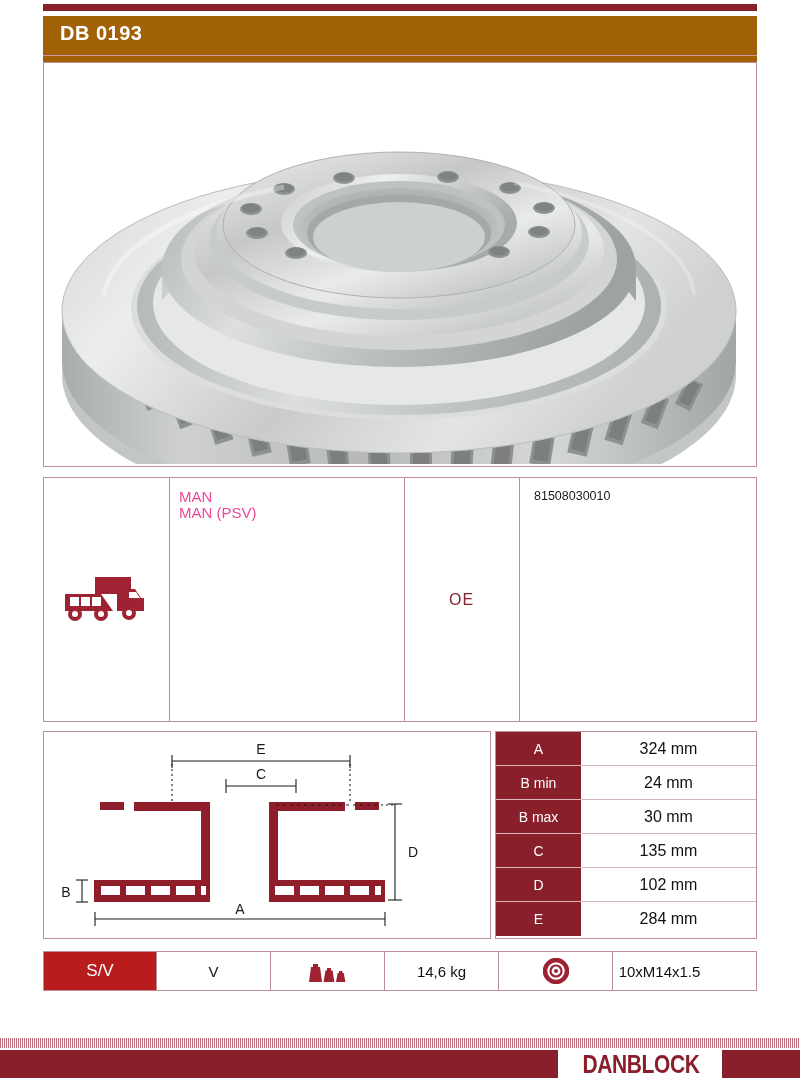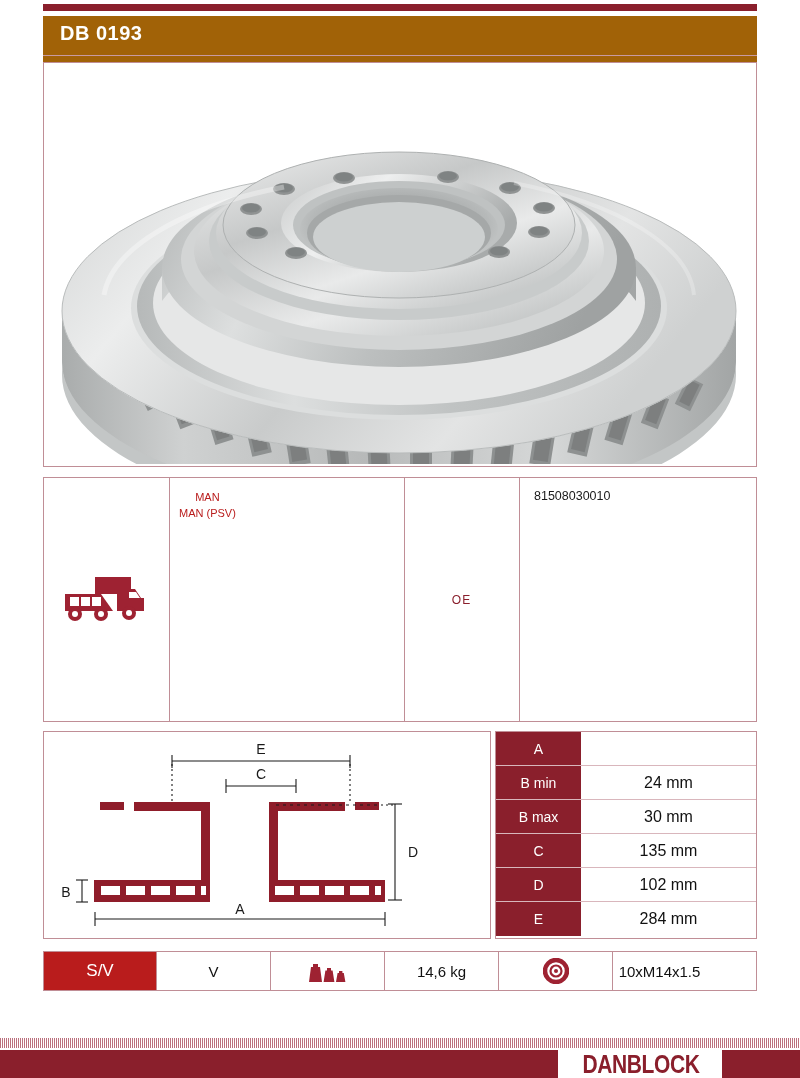--- a/index.html
+++ b/index.html
@@ -41,26 +41,26 @@
   .info-table{
     position:absolute;left:43px;top:477px;width:712px;height:243px;
     border:1px solid #c08e96;
   }
   .v1{position:absolute;left:125px;top:0;width:1px;height:243px;background:#c08e96;}
   .v2{position:absolute;left:360px;top:0;width:1px;height:243px;background:#c08e96;}
   .v3{position:absolute;left:475px;top:0;width:1px;height:243px;background:#c08e96;}
 
   .brand-list{
     position:absolute;left:135px;top:11px;
-    font-size:11px;color:#b91c1c;line-height:16px;text-align:center;
+    font-size:15px;color:#ec4899;line-height:16px;
   }
   .oe-word{
     position:absolute;left:360px;top:0;width:115px;height:243px;
     display:flex;align-items:center;justify-content:center;
-    color:#8a1f2c;font-size:12px;letter-spacing:1px;
+    color:#8a1f2c;font-size:16px;letter-spacing:1px;
   }
   .oe-num{
     position:absolute;left:490px;top:11px;
     font-size:12.5px;color:#1a1a1a;
   }
   .vehicle-icon{
     position:absolute;left:17px;top:97px;width:92px;height:52px;
   }
 
   
@@ -389,20 +389,21 @@
         <text x="196" y="182">A</text>
         <text x="369" y="125">D</text>
         <text x="22" y="165">B</text>
       </g>
     </svg>
   </div>
 
   <div class="dim-table">
     <div class="dim-row" style="top:0">
       <div class="dim-key">A</div>
+      <div class="dim-val">324 mm</div>
     </div>
     <div class="dim-row" style="top:34px">
       <div class="dim-key">B min</div>
       <div class="dim-val">24 mm</div>
     </div>
     <div class="dim-row" style="top:68px">
       <div class="dim-key">B max</div>
       <div class="dim-val">30 mm</div>
     </div>
     <div class="dim-row" style="top:102px">

